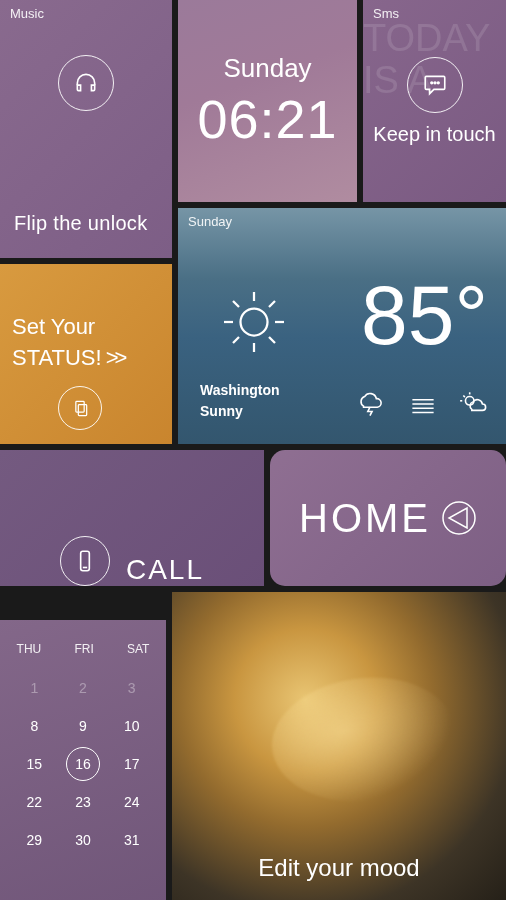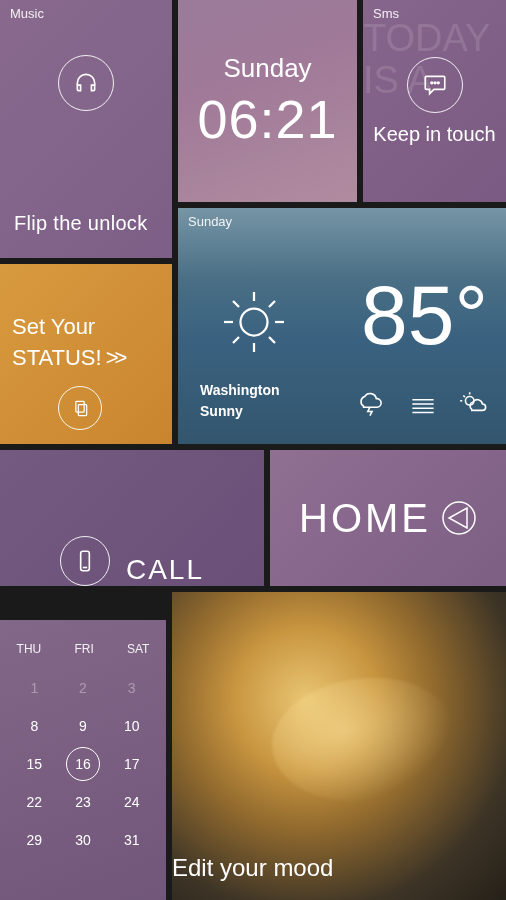--- a/index.html
+++ b/index.html
@@ -17,21 +17,21 @@
   .label { font-size: 13px; font-weight: 300; position: absolute; top: 6px; left: 10px; opacity: 0.9; }
   
   .music { left: 0; top: 0; width: 172px; height: 258px; background: linear-gradient(135deg,#896a8e,#7d5e86); }
   .clock { left: 178px; top: 0; width: 179px; height: 202px; background: linear-gradient(160deg,#9b7a9a 0%,#a07a98 40%, #b08ca0 100%); display:flex; flex-direction:column; align-items:center; justify-content:center; }
   .sms   { left: 363px; top: 0; width: 143px; height: 202px; background: linear-gradient(135deg,#87668c,#7a5a82); display:flex; flex-direction:column; align-items:center; justify-content:center; gap:10px;}
   
   .status  { left: 0; top: 264px; width: 172px; height: 180px; background: linear-gradient(135deg,#d89a3f,#c9852e); padding-left: 34px; }
   .weather { left: 178px; top: 208px; width: 328px; height: 236px; background: linear-gradient(180deg,#7695a6 0%,#4a6f85 30%, #3a6280 55%, #33566e 100%); }
   
   .call { left: 0; top: 450px; width: 264px; height: 136px; background: linear-gradient(135deg,#745a80,#6a4f78); display:flex; align-items:flex-end; justify-content:center; gap:16px;}
-  .home { left: 270px; top: 450px; width: 236px; height: 136px; background: linear-gradient(135deg,#8f6f92,#7d5f84); display:flex; align-items:center; justify-content:center; gap:10px;}
+  .home { left: 270px; top: 450px; width: 236px; height: 136px; background: linear-gradient(135deg,#8f6f92,#7d5f84); display:flex; align-items:center; justify-content:center; gap:10px;border-radius:15px;}
   
   .cal  { left: 0; top: 620px; width: 166px; height: 308px; background: linear-gradient(160deg,#836789,#6f5578); }
   .mood { left: 172px; top: 592px; width: 334px; height: 308px; background: radial-gradient(circle at 40% 35%, #e9c573 0%, #c99640 25%, #936b2e 45%, #3d3426 75%, #252018 100%); }
 
   
   .music .icon-wrap { display:flex; justify-content:center; margin-top:55px; }
   .music .lines { position:absolute; bottom:18px; left:14px; right:10px; }
   .music .lines div { font-size:20px; font-weight:200; line-height:1.7; letter-spacing:0.3px;}
   .icon-circle { width:56px; height:56px; border:1.5px solid rgba(255,255,255,0.9); border-radius:50%; display:flex; align-items:center; justify-content:center; }
   .icon-circle svg { width:26px; height:26px; stroke:#fff; fill:none; stroke-width:1.5; }
@@ -68,21 +68,21 @@
   .home svg.arrow { width:36px; height:36px; stroke:#fff; fill:none; stroke-width:1.5;}
 
   
   .cal .hdr { position:absolute; top:22px; left:0; right:0; display:flex; justify-content:space-around; font-size:12px; font-weight:300; opacity:0.9;}
   .cal .grid { position:absolute; top:60px; left:10px; right:10px; display:grid; grid-template-columns:repeat(3,1fr); row-gap:22px; column-gap:0; font-size:14px; font-weight:200; text-align:center;}
   .cal .grid .faded { opacity:0.35;}
   .cal .today-cell { position:relative;}
   .cal .today-cell .ring { position:absolute; left:50%; top:50%; width:34px; height:34px; border:1.5px solid #fff; border-radius:50%; transform:translate(-50%,-50%);}
 
   
-  .mood .t { position:absolute; bottom:18px; left:0; right:0; text-align:left; font-size:24px; font-weight:200;}
+  .mood .t { position:absolute; bottom:18px; left:0; right:0; text-align:center; font-size:24px; font-weight:200;}
   .mood .leaf-hint { position:absolute; left:30%; top:28%; width:55%; height:40%; background: radial-gradient(ellipse at 40% 40%, rgba(255,230,160,0.55), rgba(180,120,40,0) 70%); transform:rotate(-12deg); border-radius:50% 60% 50% 60%; filter:blur(1px);}
 </style>
 </head>
 <body>
 
 <div class="tile music">
   <div class="label">Music</div>
   <div class="icon-wrap">
     <div class="icon-circle">
       <svg viewBox="0 0 24 24">

